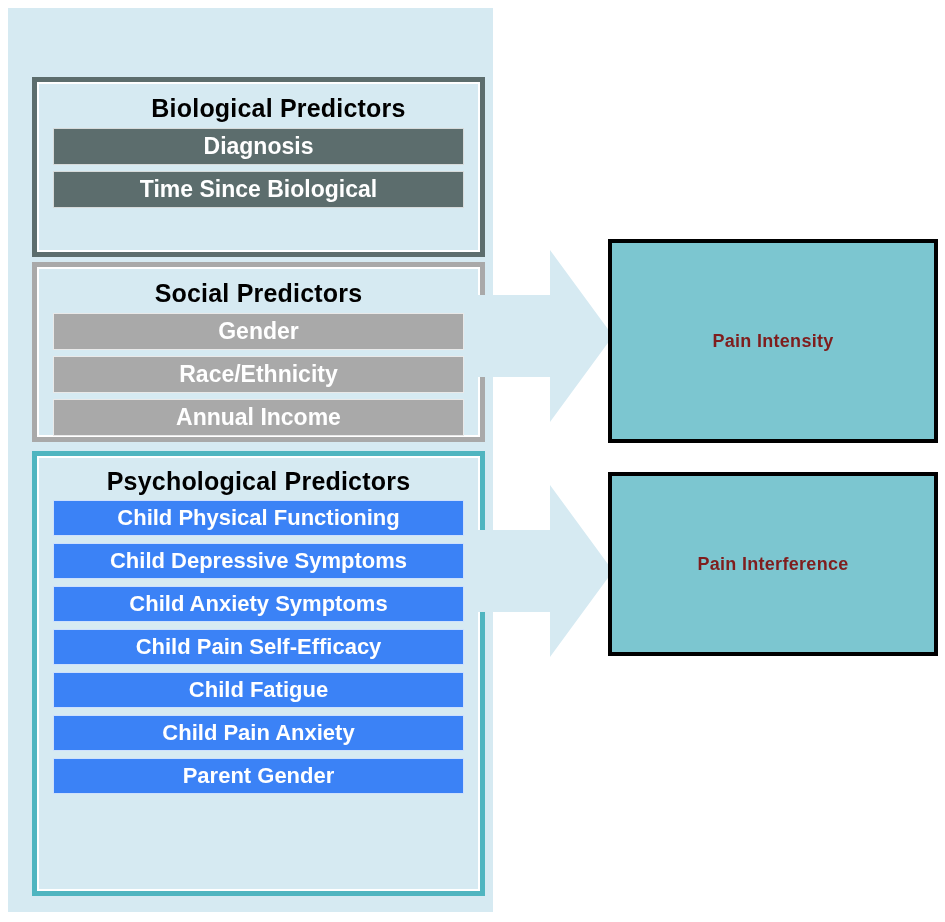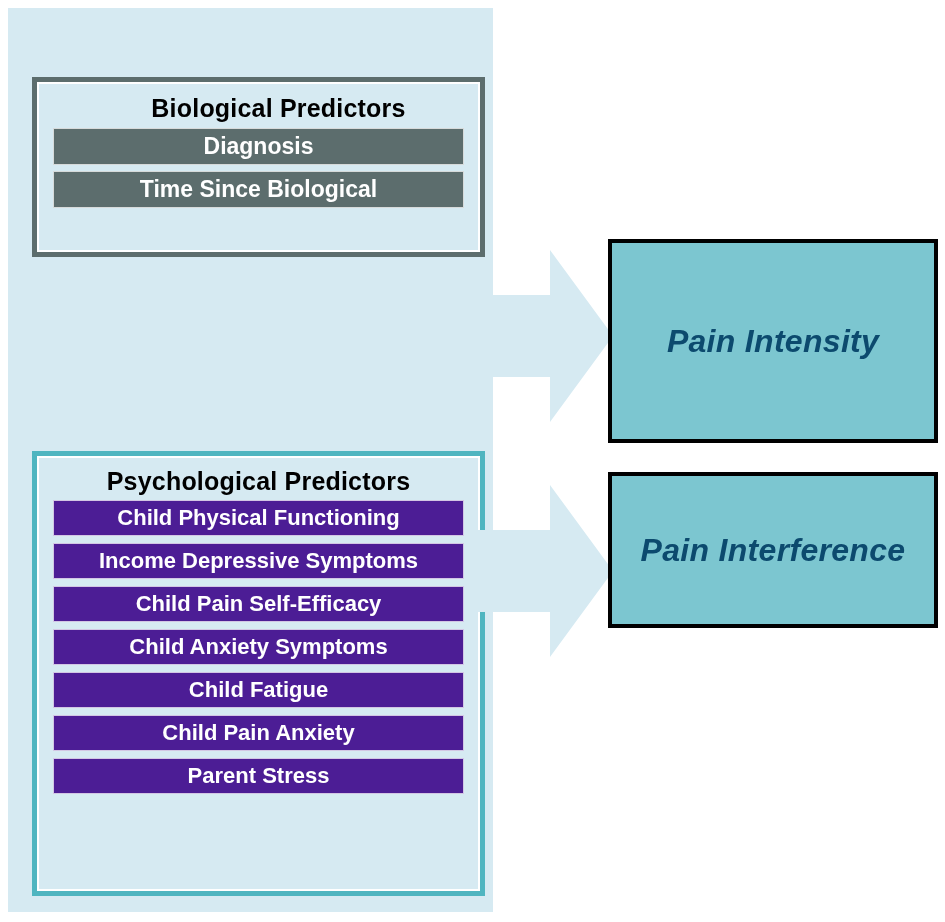--- a/index.html
+++ b/index.html
@@ -114,21 +114,21 @@
     width: 453px;
     height: 445px;
     border: 5px solid #4fb5c0;
   }
   #group-psychological .pgroup-title {
     font-size: 25px;
     line-height: 38px;
     padding-top: 4px;
   }
   #group-psychological .prow {
-    background: #4c1d95;
+    background: #3b82f6;
     font-size: 22px;
     line-height: 34px;
     height: 36px;
     margin-bottom: 7px;
   }
 
   
   .flow-arrow {
     position: absolute;
   }
@@ -150,68 +150,77 @@
   .outcome-box {
     position: absolute;
     box-sizing: border-box;
     background: #7cc6d0;
     border: 4px solid #000000;
     display: flex;
     align-items: center;
     justify-content: center;
   }
   .outcome-label {
-    font-size: 32px;
+    font-size: 18px;
     font-weight: bold;
-    color: #0c4a6e;
+    color: #7f1d1d;
     letter-spacing: 0.3px;
-    font-style: italic;
   }
   #outcome-pain-intensity {
     left: 608px;
     top: 239px;
     width: 330px;
     height: 204px;
   }
   #outcome-pain-interference {
     left: 608px;
     top: 472px;
     width: 330px;
-    height: 156px;
+    height: 184px;
   }
 </style>
 </head>
 <body>
 
 <div id="diagram">
 
   <div class="predictor-panel">
 
     <div class="pgroup" id="group-biological">
       <div class="pgroup-inner">
         <div class="pgroup-title">Biological Predictors</div>
         <div class="prow-wrap">
           <div class="prow">Diagnosis</div>
           <div class="prow">Time Since Biological</div>
         </div>
       </div>
     </div>
 
+    <div class="pgroup" id="group-social">
+      <div class="pgroup-inner">
+        <div class="pgroup-title">Social Predictors</div>
+        <div class="prow-wrap">
+          <div class="prow">Gender</div>
+          <div class="prow">Race/Ethnicity</div>
+          <div class="prow">Annual Income</div>
+        </div>
+      </div>
+    </div>
 
     <div class="pgroup" id="group-psychological">
       <div class="pgroup-inner">
         <div class="pgroup-title">Psychological Predictors</div>
         <div class="prow-wrap">
           <div class="prow">Child Physical Functioning</div>
-          <div class="prow">Income Depressive Symptoms</div>
+          <div class="prow">Child Depressive Symptoms</div>
+          <div class="prow">Child Anxiety Symptoms</div>
           <div class="prow">Child Pain Self-Efficacy</div>
-          <div class="prow">Child Anxiety Symptoms</div>
           <div class="prow">Child Fatigue</div>
           <div class="prow">Child Pain Anxiety</div>
-          <div class="prow">Parent Stress</div>
+          <div class="prow">Parent Gender</div>
         </div>
       </div>
     </div>
 
   </div>
 
   <div class="flow-arrow" id="arrow-to-intensity">
     <svg width="135" height="172" viewBox="0 0 135 172" xmlns="http://www.w3.org/2000/svg">
       <polygon points="0,45 72,45 72,0 135,86 72,172 72,127 0,127" fill="#d6eaf2"></polygon>
     </svg>

